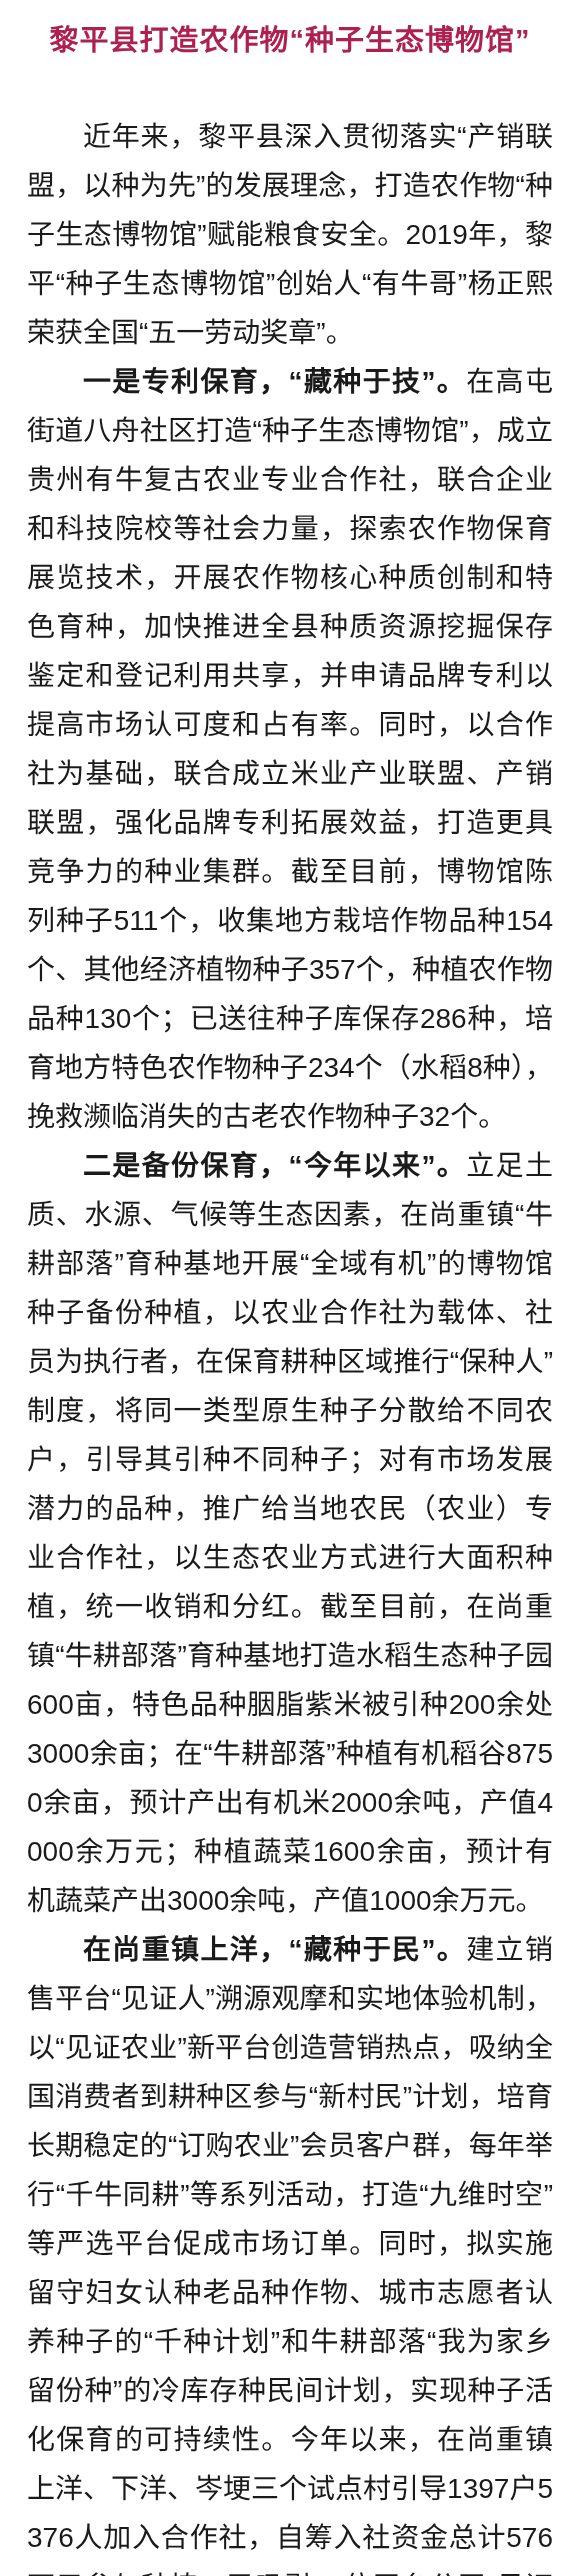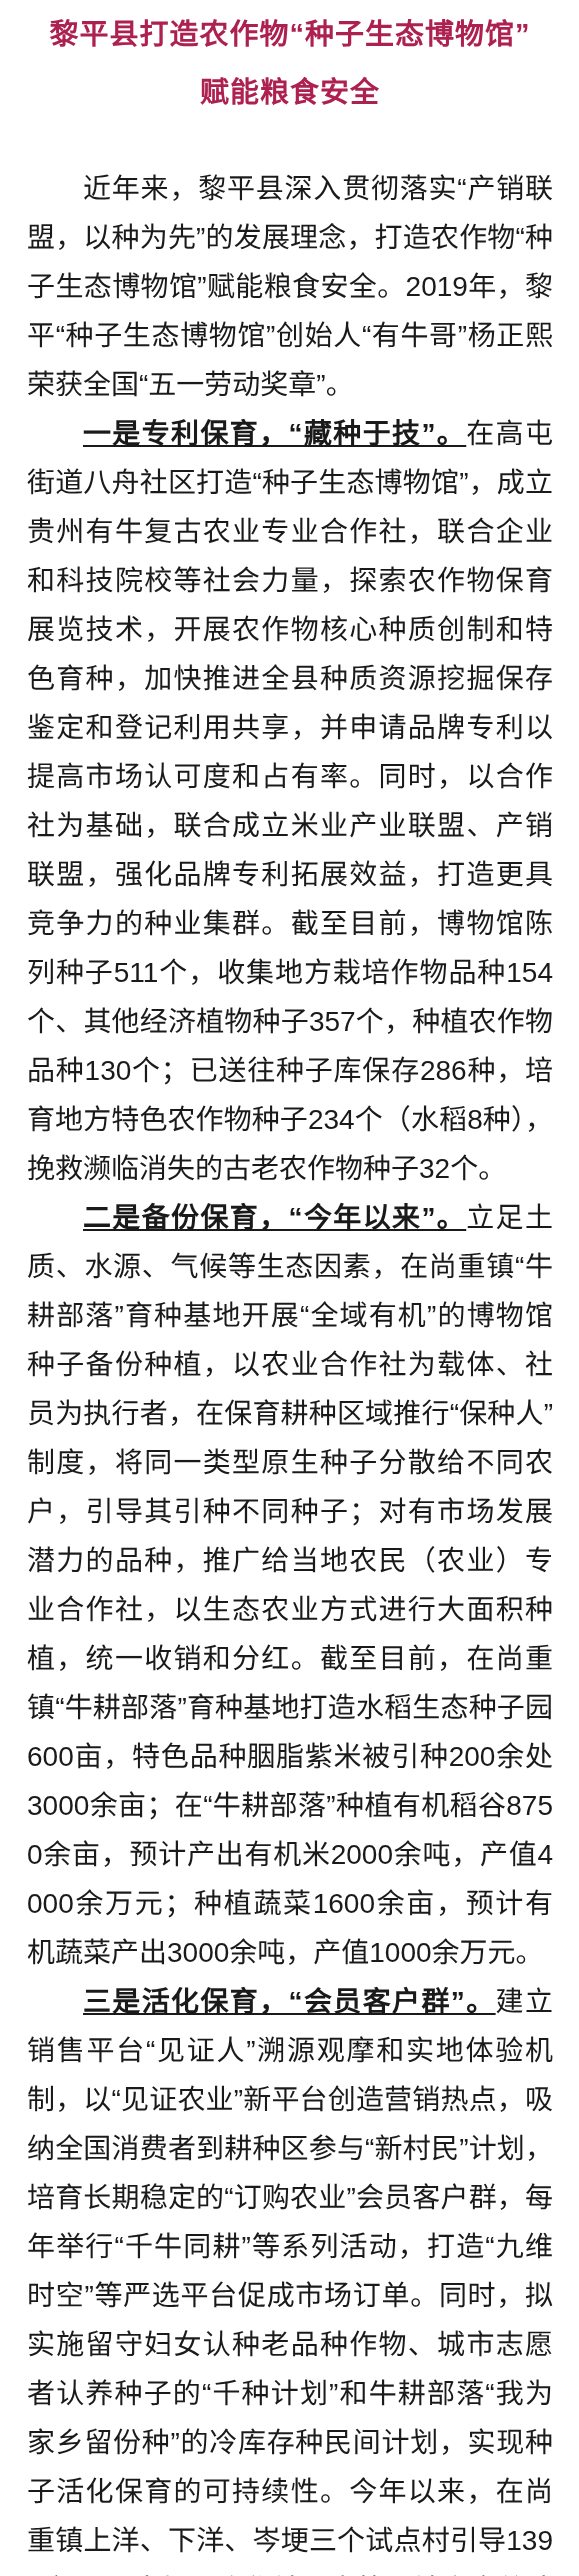--- a/index.html
+++ b/index.html
@@ -10,21 +10,21 @@
   body {
     width: 580px;
     height: 2576px;
     overflow: hidden;
     font-family: "Liberation Sans", "DejaVu Sans", sans-serif;
   }
   .article {
     width: 580px;
   }
   .article-title {
-    padding-top: 5px;
+    padding-top: 11px;
     text-align: center;
     color: #ad2150;
     font-weight: bold;
     font-size: 29px;
     line-height: 58px;
     letter-spacing: 1px;
   }
   .article-title .title-line {
     display: block;
   }
@@ -35,39 +35,37 @@
     line-height: 49px;
     text-align: justify;
   }
   .paragraph {
     margin: 0;
     text-indent: 2em;
     word-break: break-all;
   }
   .section-lead {
     font-weight: bold;
-    text-decoration: underline;
   }
 </style>
 </head>
 <body>
 
 <article class="article">
 
   <header class="article-title">
     <span class="title-line">黎平县打造农作物“种子生态博物馆”</span>
-    <span class="title-line">赋能粮食安全</span>
   </header>
 
   <main class="article-body">
 
     <p class="paragraph"><span>近年来，黎平县深入贯彻落实“产销联盟，以种为先”的发展理念，打造农作物“种子生态博物馆”赋能粮食安全。2019年，黎平“种子生态博物馆”创始人“有牛哥”杨正熙荣获全国“五一劳动奖章”。</span></p>
 
     <p class="paragraph"><span class="section-lead">一是专利保育，“藏种于技”。</span><span>在高屯街道八舟社区打造“种子生态博物馆”，成立贵州有牛复古农业专业合作社，联合企业和科技院校等社会力量，探索农作物保育展览技术，开展农作物核心种质创制和特色育种，加快推进全县种质资源挖掘保存鉴定和登记利用共享，并申请品牌专利以提高市场认可度和占有率。同时，以合作社为基础，联合成立米业产业联盟、产销联盟，强化品牌专利拓展效益，打造更具竞争力的种业集群。截至目前，博物馆陈列种子511个，收集地方栽培作物品种154个、其他经济植物种子357个，种植农作物品种130个；已送往种子库保存286种，培育地方特色农作物种子234个（水稻8种），挽救濒临消失的古老农作物种子32个。</span></p>
 
     <p class="paragraph"><span class="section-lead">二是备份保育，“今年以来”。</span><span>立足土质、水源、气候等生态因素，在尚重镇“牛耕部落”育种基地开展“全域有机”的博物馆种子备份种植，以农业合作社为载体、社员为执行者，在保育耕种区域推行“保种人”制度，将同一类型原生种子分散给不同农户，引导其引种不同种子；对有市场发展潜力的品种，推广给当地农民（农业）专业合作社，以生态农业方式进行大面积种植，统一收销和分红。截至目前，在尚重镇“牛耕部落”育种基地打造水稻生态种子园600亩，特色品种胭脂紫米被引种200余处3000余亩；在“牛耕部落”种植有机稻谷8750余亩，预计产出有机米2000余吨，产值4000余万元；种植蔬菜1600余亩，预计有机蔬菜产出3000余吨，产值1000余万元。</span></p>
 
-    <p class="paragraph"><span class="section-lead">三是活化保育，“会员客户群”。</span><span>建立销售平台“见证人”溯源观摩和实地体验机制，以“见证农业”新平台创造营销热点，吸纳全国消费者到耕种区参与“新村民”计划，培育长期稳定的“订购农业”会员客户群，每年举行“千牛同耕”等系列活动，打造“九维时空”等严选平台促成市场订单。同时，拟实施留守妇女认种老品种作物、城市志愿者认养种子的“千种计划”和牛耕部落“我为家乡留份种”的冷库存种民间计划，实现种子活化保育的可持续性。今年以来，在尚重镇上洋、下洋、岑埂三个试点村引导1397户5376人加入合作社，自筹入社资金总计576万元参与种植；已吸引25位平台公司“见证人”与3660位“新村民”达成合作，通过严选平台推荐达成商业交易360余万元。</span></p>
+    <p class="paragraph"><span class="section-lead">在尚重镇上洋，“藏种于民”。</span><span>建立销售平台“见证人”溯源观摩和实地体验机制，以“见证农业”新平台创造营销热点，吸纳全国消费者到耕种区参与“新村民”计划，培育长期稳定的“订购农业”会员客户群，每年举行“千牛同耕”等系列活动，打造“九维时空”等严选平台促成市场订单。同时，拟实施留守妇女认种老品种作物、城市志愿者认养种子的“千种计划”和牛耕部落“我为家乡留份种”的冷库存种民间计划，实现种子活化保育的可持续性。今年以来，在尚重镇上洋、下洋、岑埂三个试点村引导1397户5376人加入合作社，自筹入社资金总计576万元参与种植；已吸引25位平台公司“见证人”与3660位“新村民”达成合作，通过严选平台推荐达成商业交易360余万元。</span></p>
 
   </main>
 
 </article>
 
 
 </body></html>

